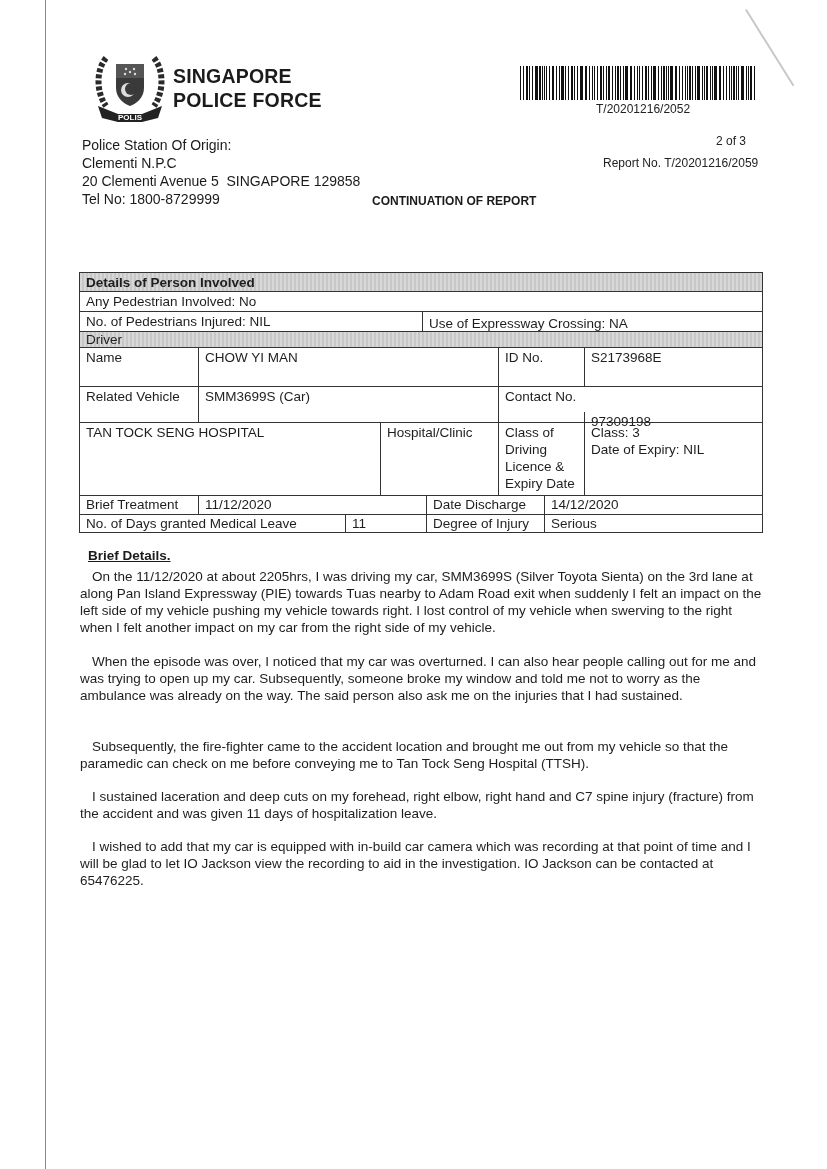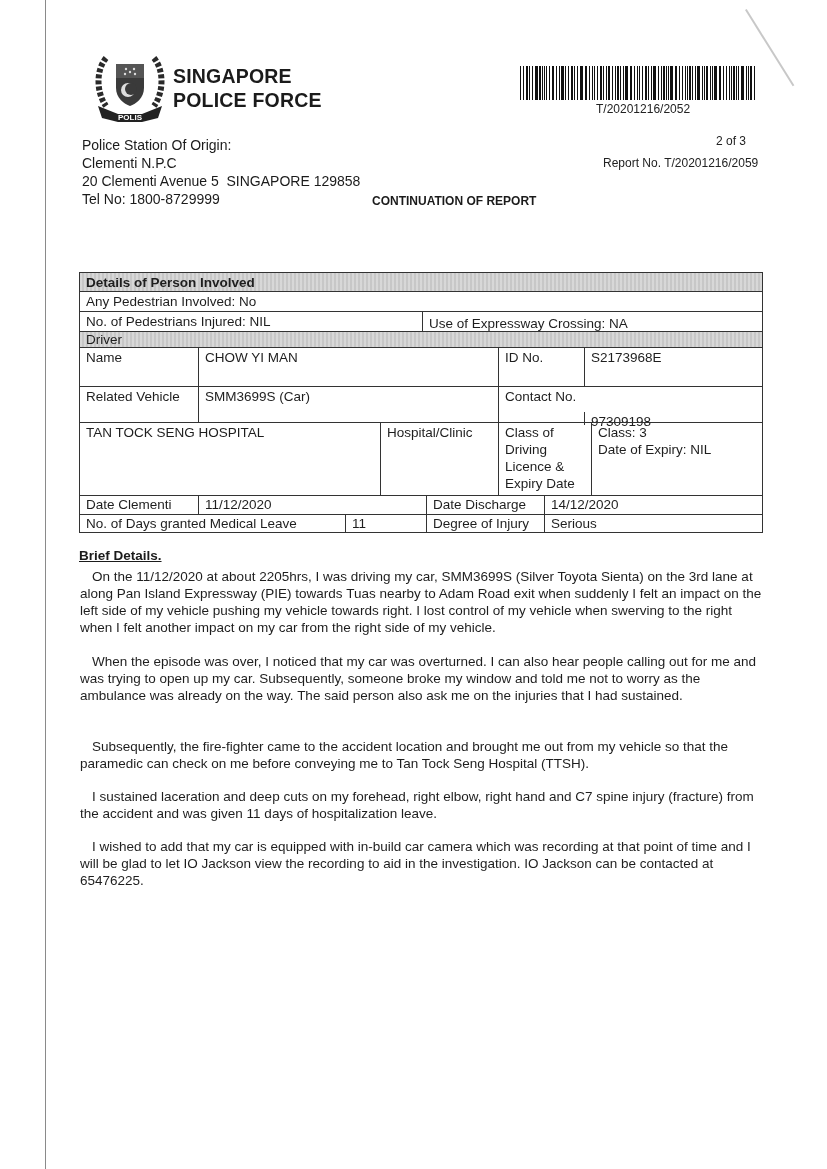--- a/index.html
+++ b/index.html
@@ -27,21 +27,21 @@
   .cont-title { position: absolute; left: 372px; top: 194px; font-weight: bold; font-size: 12px; color: #1b1b1b; }
 
   .tbl { position: absolute; left: 79px; top: 272px; width: 682px; border: 1px solid #333; font-size: 13.5px; color: #1e1e1e; }
   .row { position: relative; border-top: 1px solid #333; display: flex; }
   .row:first-child { border-top: none; }
   .shaded { background: #cfcfcf; background-image: repeating-linear-gradient(90deg, rgba(255,255,255,0.18) 0 2px, rgba(0,0,0,0.04) 2px 4px); }
   .cell { padding: 1px 6px 12px 6px; box-sizing: border-box; border-left: 1px solid #333; line-height: 17px; }
   .cell:first-child { border-left: none; }
   .hdr { font-weight: bold; }
 
-  .brief-title { position: absolute; left: 79px; top: 548px; font-weight: bold; font-size: 13.5px; text-decoration: underline; color: #1b1b1b; }
+  .brief-title { position: absolute; left: 88px; top: 548px; font-weight: bold; font-size: 13.5px; text-decoration: underline; color: #1b1b1b; }
   .para { position: absolute; left: 80px; width: 682px; font-size: 13.5px; line-height: 17px; color: #1e1e1e; text-indent: 12px; }
 </style>
 </head>
 <body>
 
 <div class="scan-edge"></div>
 <div class="scan-corner"></div>
 
 <div class="logo">
   <svg width="76" height="76" viewBox="0 0 76 76">
@@ -181,27 +181,27 @@
   <div class="row" style="height:35px;">
     <div class="cell" style="width:118px;">Related Vehicle</div>
     <div class="cell" style="width:300px;">SMM3699S (Car)</div>
     <div class="cell" style="width:86px;">Contact No.</div>
     <div class="cell" style="flex:1;margin-top:25px;">97309198</div>
   </div>
   <div class="row" style="height:72px;">
     <div class="cell" style="width:300px;">TAN TOCK SENG HOSPITAL</div>
     <div class="cell" style="width:118px;">Hospital/Clinic</div>
     <div class="cell" style="width:86px; padding-right:2px;">Class of Driving Licence &amp; Expiry Date</div>
-    <div class="cell" style="flex:1;margin-left:7px;">
+    <div class="cell" style="flex:1;">
       <div>Class: 3</div>
       <div>Date of Expiry: NIL</div>
     </div>
   </div>
   <div class="row" style="height:18px;">
-    <div class="cell" style="width:118px; line-height:16px;">Date Clementi</div>
+    <div class="cell" style="width:118px; line-height:16px;">Brief Treatment</div>
     <div class="cell" style="width:228px; line-height:16px;">11/12/2020</div>
     <div class="cell" style="width:118px; line-height:16px;">Date Discharge</div>
     <div class="cell" style="flex:1; line-height:16px;">14/12/2020</div>
   </div>
   <div class="row" style="height:17px;">
     <div class="cell" style="width:265px; line-height:16px;">No. of Days granted Medical Leave</div>
     <div class="cell" style="width:81px; line-height:16px;">11</div>
     <div class="cell" style="width:118px; line-height:16px;">Degree of Injury</div>
     <div class="cell" style="flex:1; line-height:16px;">Serious</div>
   </div>

